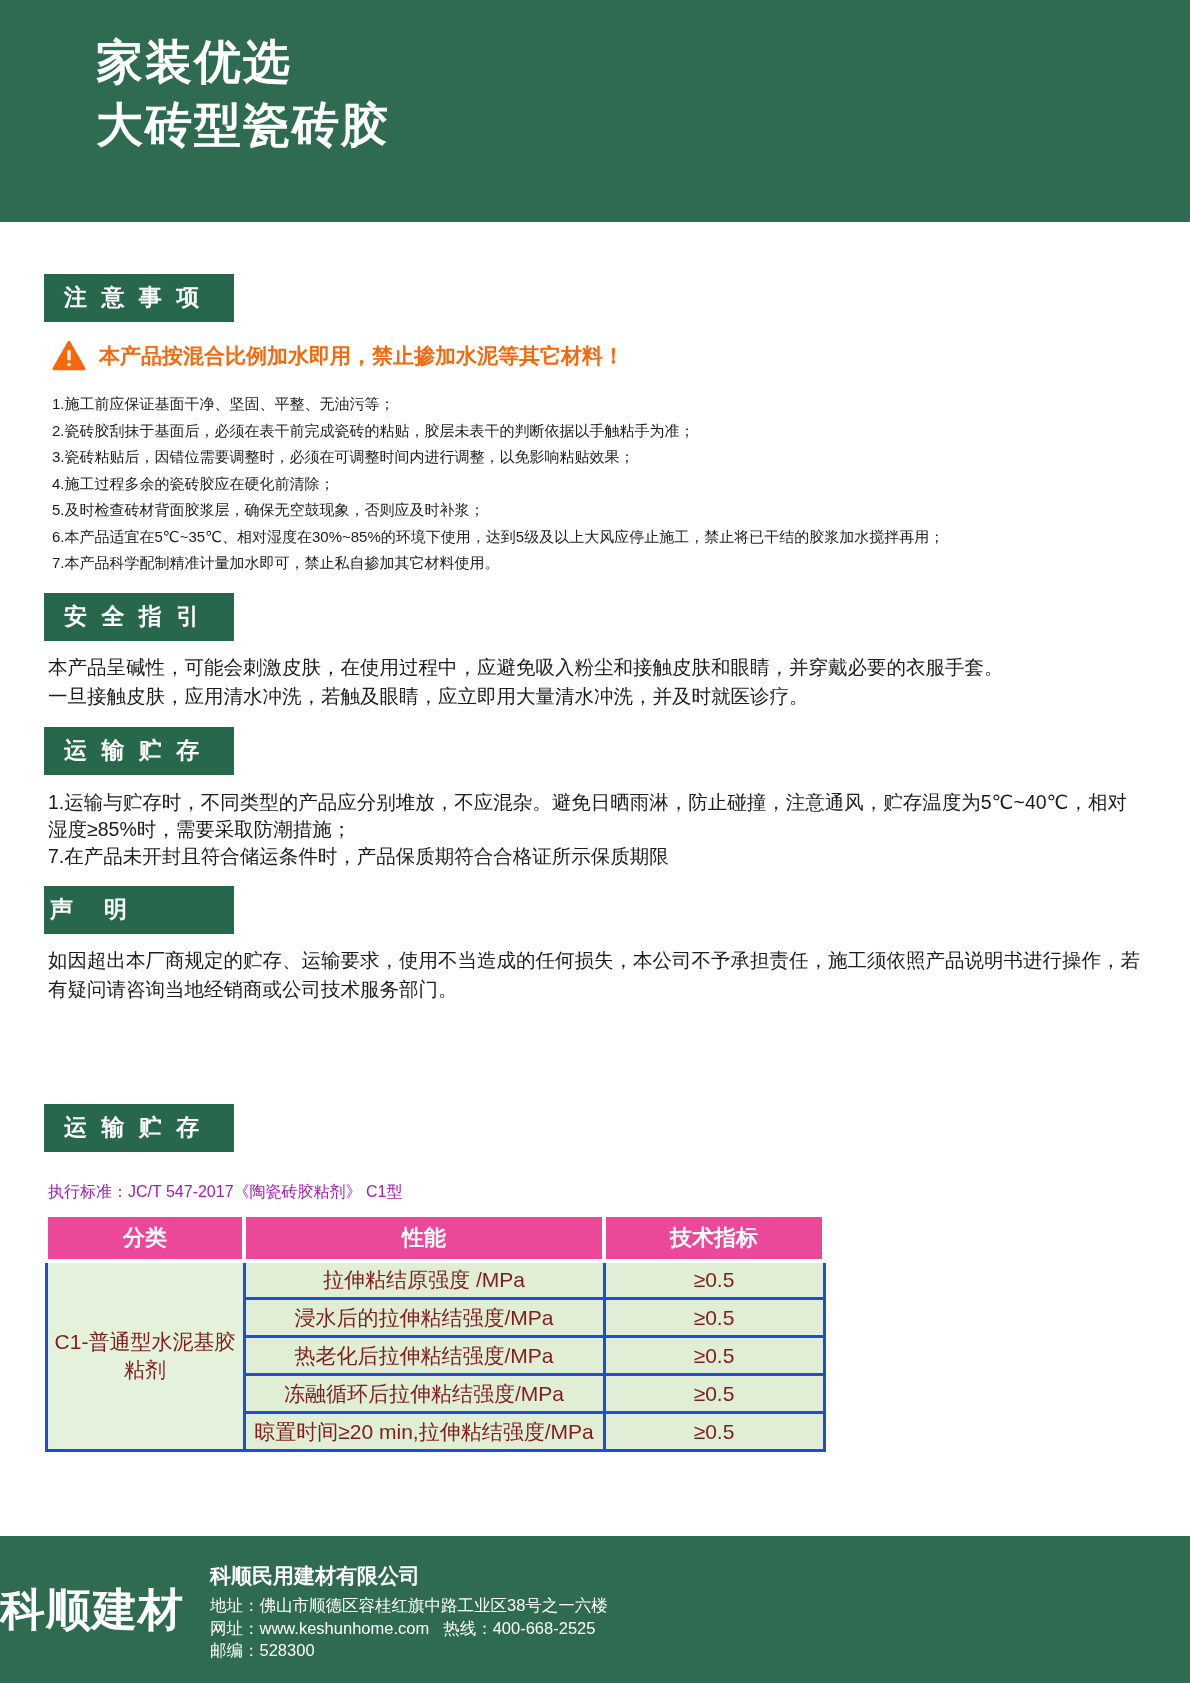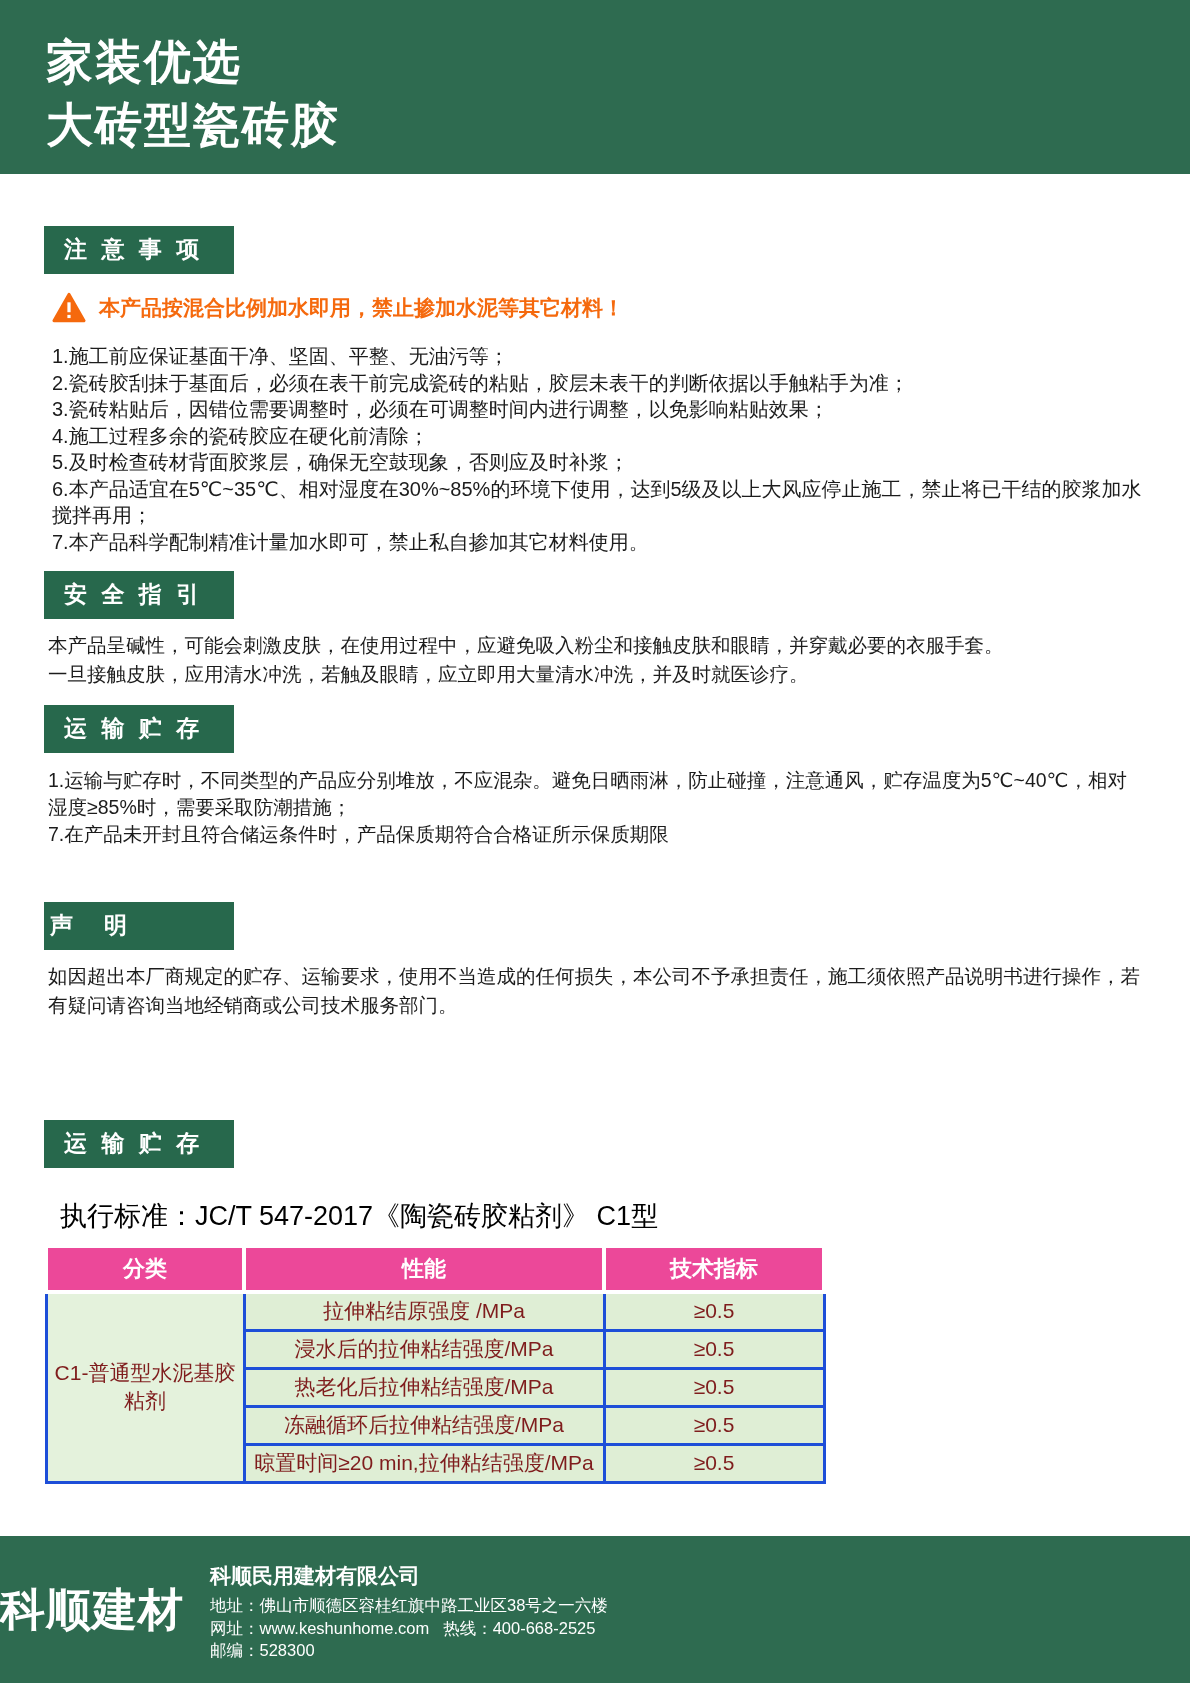--- a/index.html
+++ b/index.html
@@ -8,23 +8,23 @@
     width:1190px; height:1683px;
     font-family:"Liberation Sans","DejaVu Sans",sans-serif;
     color:#1c1c1c;
     position:relative;
     overflow:hidden;
   }
   .page { width:1190px; height:1683px; position:relative; background:#fff; }
 
   
   .hero {
-    height:174px; width:100%;
+    height:222px; width:100%;
     background:#2E6B50;
-    padding:30px 0 0 46px;
+    padding:30px 0 0 96px;
   }
   .hero-title div {
     color:#ffffff;
     font-size:47px;
     font-weight:bold;
     line-height:63px;
     letter-spacing:2px;
   }
 
   
@@ -37,53 +37,53 @@
     color:#fff;
     font-size:23px;
     font-weight:bold;
     letter-spacing:4px;
     text-align:left;
     padding:8px 20px 9px 20px;
   }
   .chip-notice   { margin-top:52px; }
   .chip-safety   { margin-top:16px; }
   .chip-transport{ margin-top:16px; }
-  .chip-statement{ margin-top:54px;padding-left:6px; }
+  .chip-statement{ margin-top:16px;padding-left:6px; }
   .chip-specs    { margin-top:100px; }
 
   .warning {
     display:flex; align-items:center; gap:13px;
     margin-top:18px; margin-left:8px;
   }
   .warn-icon { width:34px; height:31px; flex:0 0 auto; }
   .warn-text {
     color:#F5690D;
     font-size:21px;
     font-weight:bold;
   }
 
   .plain-list { margin-top:20px; margin-left:8px; list-style:none; }
   .plain-list li {
-    font-size:20px;
+    font-size:15px;
     line-height:26.5px;
     color:#1c1c1c;
   }
 
   .para {
     margin-top:12px; margin-left:4px;
     font-size:19.5px; line-height:29px; color:#1c1c1c;
     max-width:1100px;
   }
   .para-lines div { font-size:19.5px; line-height:29px; }
   .t-list { margin-top:14px; margin-left:4px; list-style:none; max-width:1110px; }
   .t-list li { font-size:19.5px; line-height:27px; }
 
   .standard-line {
-    margin-top:30px; margin-left:16px;
-    font-size:27px; color:#000000;
+    margin-top:30px; margin-left:4px;
+    font-size:16px; color:#a21caf;
   }
 
   
   table.spec {
     margin-top:10px;
     border-collapse:collapse;
     width:778px;
     table-layout:fixed;
   }
   table.spec col.c1 { width:198px; }

